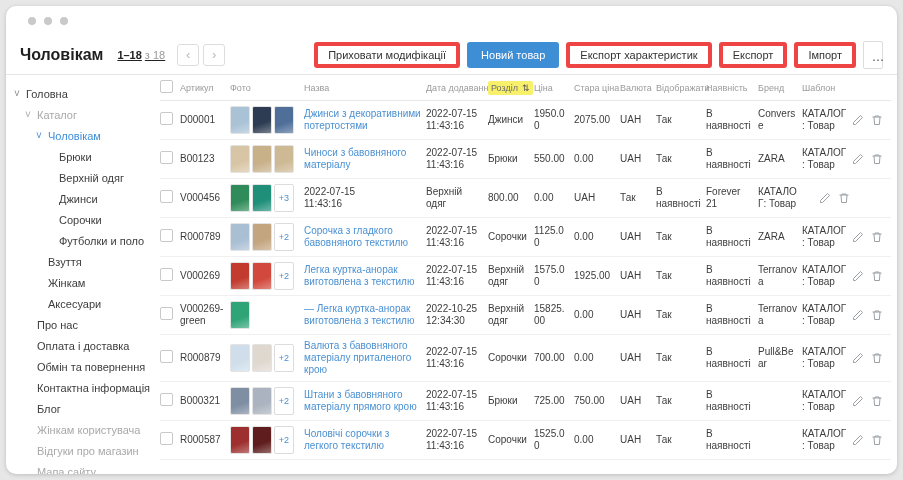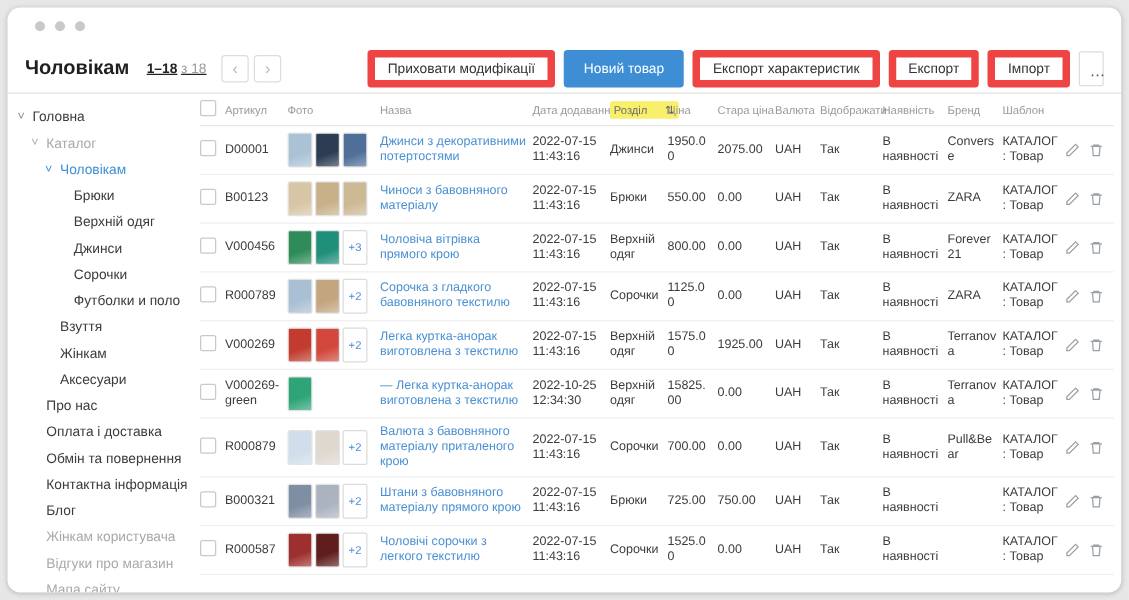--- a/index.html
+++ b/index.html
@@ -14,41 +14,41 @@
   
   .toolbar { height:38px; display:flex; align-items:center; padding:0 14px; }
   .page-title { font-size:16px; font-weight:bold; color:#1f1f1f; margin-right:14px; }
   .pag { font-size:11px; color:#222;text-decoration:underline; }
   .pag .range { font-weight:bold; }
   .pag .of { color:#9a9a9a; margin-left:3px; }
   .navbtns { display:flex; gap:4px; margin-left:12px; }
   .navbtn { width:22px; height:22px; border:1px solid #ddd; border-radius:3px; background:#fff; color:#b9b9b9; font-size:13px; line-height:20px; text-align:center; cursor:pointer; }
   .spacer { flex:1; }
   .btns { display:flex; gap:7px; align-items:center; }
-  .btn { font-size:11px; color:#333; background:#fff; border:6px solid #ef4444; border-radius:3px; padding:3px 10px; white-space:nowrap; cursor:pointer; }
+  .btn { font-size:11px; color:#333; background:#fff; border:4px solid #ef4444; border-radius:3px; padding:3px 10px; white-space:nowrap; cursor:pointer; }
   .btn.primary { background:var(--accent,#3e8ed6); border-color:var(--accent,#3e8ed6); color:#fff; }
   .btn.more { padding:5px 8px; font-size:12px; letter-spacing:1px; color:#555; }
   .toolbar-divider { border-bottom:1px solid #e4e4e4; }
 
   
   .content { display:flex; height:calc(100% - 69px); }
   .sidebar { width:150px; padding:8px 0 0 6px; overflow:hidden; flex:none; }
   .side-item { display:flex; align-items:center; height:21px; font-size:11px; color:#3c3c3c; cursor:pointer; white-space:nowrap; overflow:hidden; }
   .side-item .chev { width:12px; color:#8a8a8a; font-size:10px; flex:none; }
   .side-item.noexp .pad { width:12px; flex:none; }
   .side-item.muted, .side-item.muted .chev { color:#a9a9a9; }
   .side-item.active, .side-item.active .chev { color:var(--accent,#3e8ed6); }
   .lvl0 { padding-left:2px; } .lvl1 { padding-left:13px; } .lvl2 { padding-left:24px; } .lvl3 { padding-left:35px; }
 
   
   .table-area { flex:1; padding:0 6px 0 4px; overflow:hidden; }
   .thead, .trow { display:grid; grid-template-columns:20px 50px 74px 122px 62px 46px 40px 46px 36px 50px 52px 44px 50px 33px; }
   .thead { align-items:center; border-bottom:1px solid #e8e8e8; padding:5px 0; }
   .th { font-size:9px; color:#9a9a9a; white-space:nowrap; overflow:visible; cursor:pointer; }
-  .th .hl { background:var(--sort_highlight,#f8ef6a); border-radius:2px; padding:2px 3px; display:inline-flex; align-items:center; gap:14px; color:#6d6d6d; }
+  .th .hl { background:var(--sort_highlight,#f8ef6a); border-radius:2px; padding:2px 3px; display:inline-flex; align-items:center; gap:4px; color:#6d6d6d; }
   .th .sort { font-size:9px; color:#555; }
   .trow { align-items:center; border-bottom:1px solid #f0f0f0; padding:5px 0; min-height:38px; }
   .c { font-size:10px; color:#3c3c3c; padding-right:5px; line-height:12px; word-wrap:break-word; }
   .cb { width:13px; height:13px; border:1px solid #c9c9c9; border-radius:2px; background:#fff; display:inline-block; cursor:pointer; }
   .c-photo { display:flex; align-items:center; gap:2px; }
   .thumb { width:20px; height:28px; border:1px solid #e3e3e3; border-radius:2px; flex:none; cursor:pointer; }
   .more { width:20px; height:28px; border:1px solid #dcdcdc; border-radius:2px; color:var(--link,#4a90d2); font-size:9px; line-height:27px; text-align:center; flex:none; cursor:pointer; background:#fff; }
   .plink { color:var(--link,#4a90d2); text-decoration:none; cursor:pointer; line-height:12px; }
   .d2 { color:#3c3c3c; }
   .c-act { display:flex; gap:7px; align-items:center; justify-content:flex-end; padding-right:2px; }
@@ -262,21 +262,20 @@
   </div>
 
   <div class="trow">
     <div class="c"><span class="cb"></span></div>
     <div class="c c-art">V000456</div>
     <div class="c c-photo">
               <span class="thumb" style="background: linear-gradient(160deg, rgb(47, 140, 90) 60%, rgba(255, 255, 255, 0.35)) rgb(47, 140, 90);"></span>
               <span class="thumb" style="background: linear-gradient(160deg, rgb(31, 143, 122) 60%, rgba(255, 255, 255, 0.35)) rgb(31, 143, 122);"></span>
               <span class="more">+3</span>
             </div>
-    <div class="c"><a class="plink">Чоловіча вітрівка прямого крою</a></div>
     <div class="c">
               <div class="d1">2022-07-15</div>
               <div class="d2">11:43:16</div>
             </div>
     <div class="c c-sec">Верхній одяг</div>
     <div class="c c-price">800.00</div>
     <div class="c c-old">0.00</div>
     <div class="c c-cur">UAH</div>
     <div class="c c-disp">Так</div>
     <div class="c c-avail">В наявності</div>

